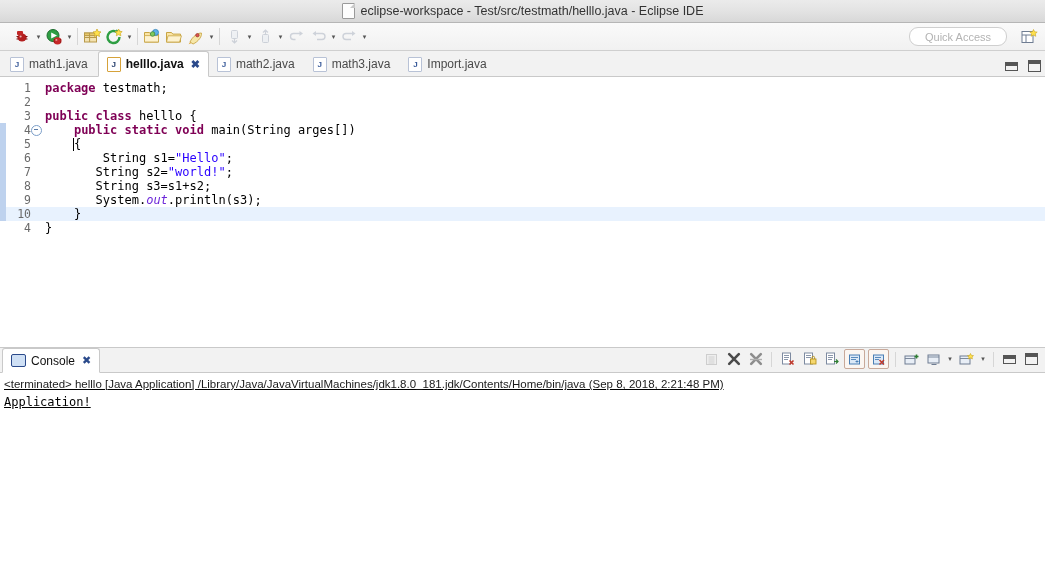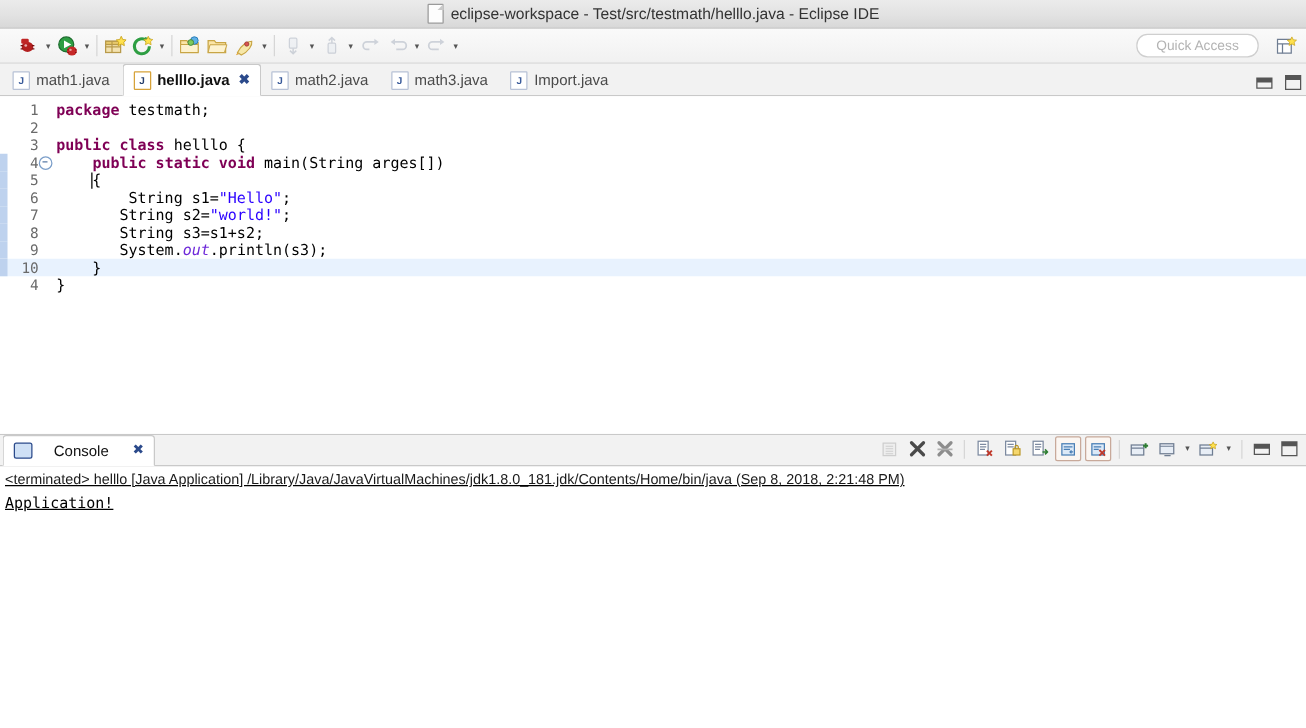--- a/index.html
+++ b/index.html
@@ -259,21 +259,21 @@
     height: 24px;
     flex: 0 0 24px;
     background: #f2f2f2;
     display: flex;
     align-items: flex-end;
     position: relative;
     border-bottom: 1px solid #c9c9c9;
   }
   .console-tab {
     height: 23px;
-    display: flex; align-items: center; gap: 17px;
+    display: flex; align-items: center; gap: 5px;
     padding: 0 8px;
     background: #ffffff;
     border: 1px solid #c9c9c9;
     border-bottom: 1px solid #ffffff;
     border-radius: 3px 3px 0 0;
     margin-bottom: -1px;
     margin-left: 2px;
     font-size: 12px;
     color: #111;
   }

